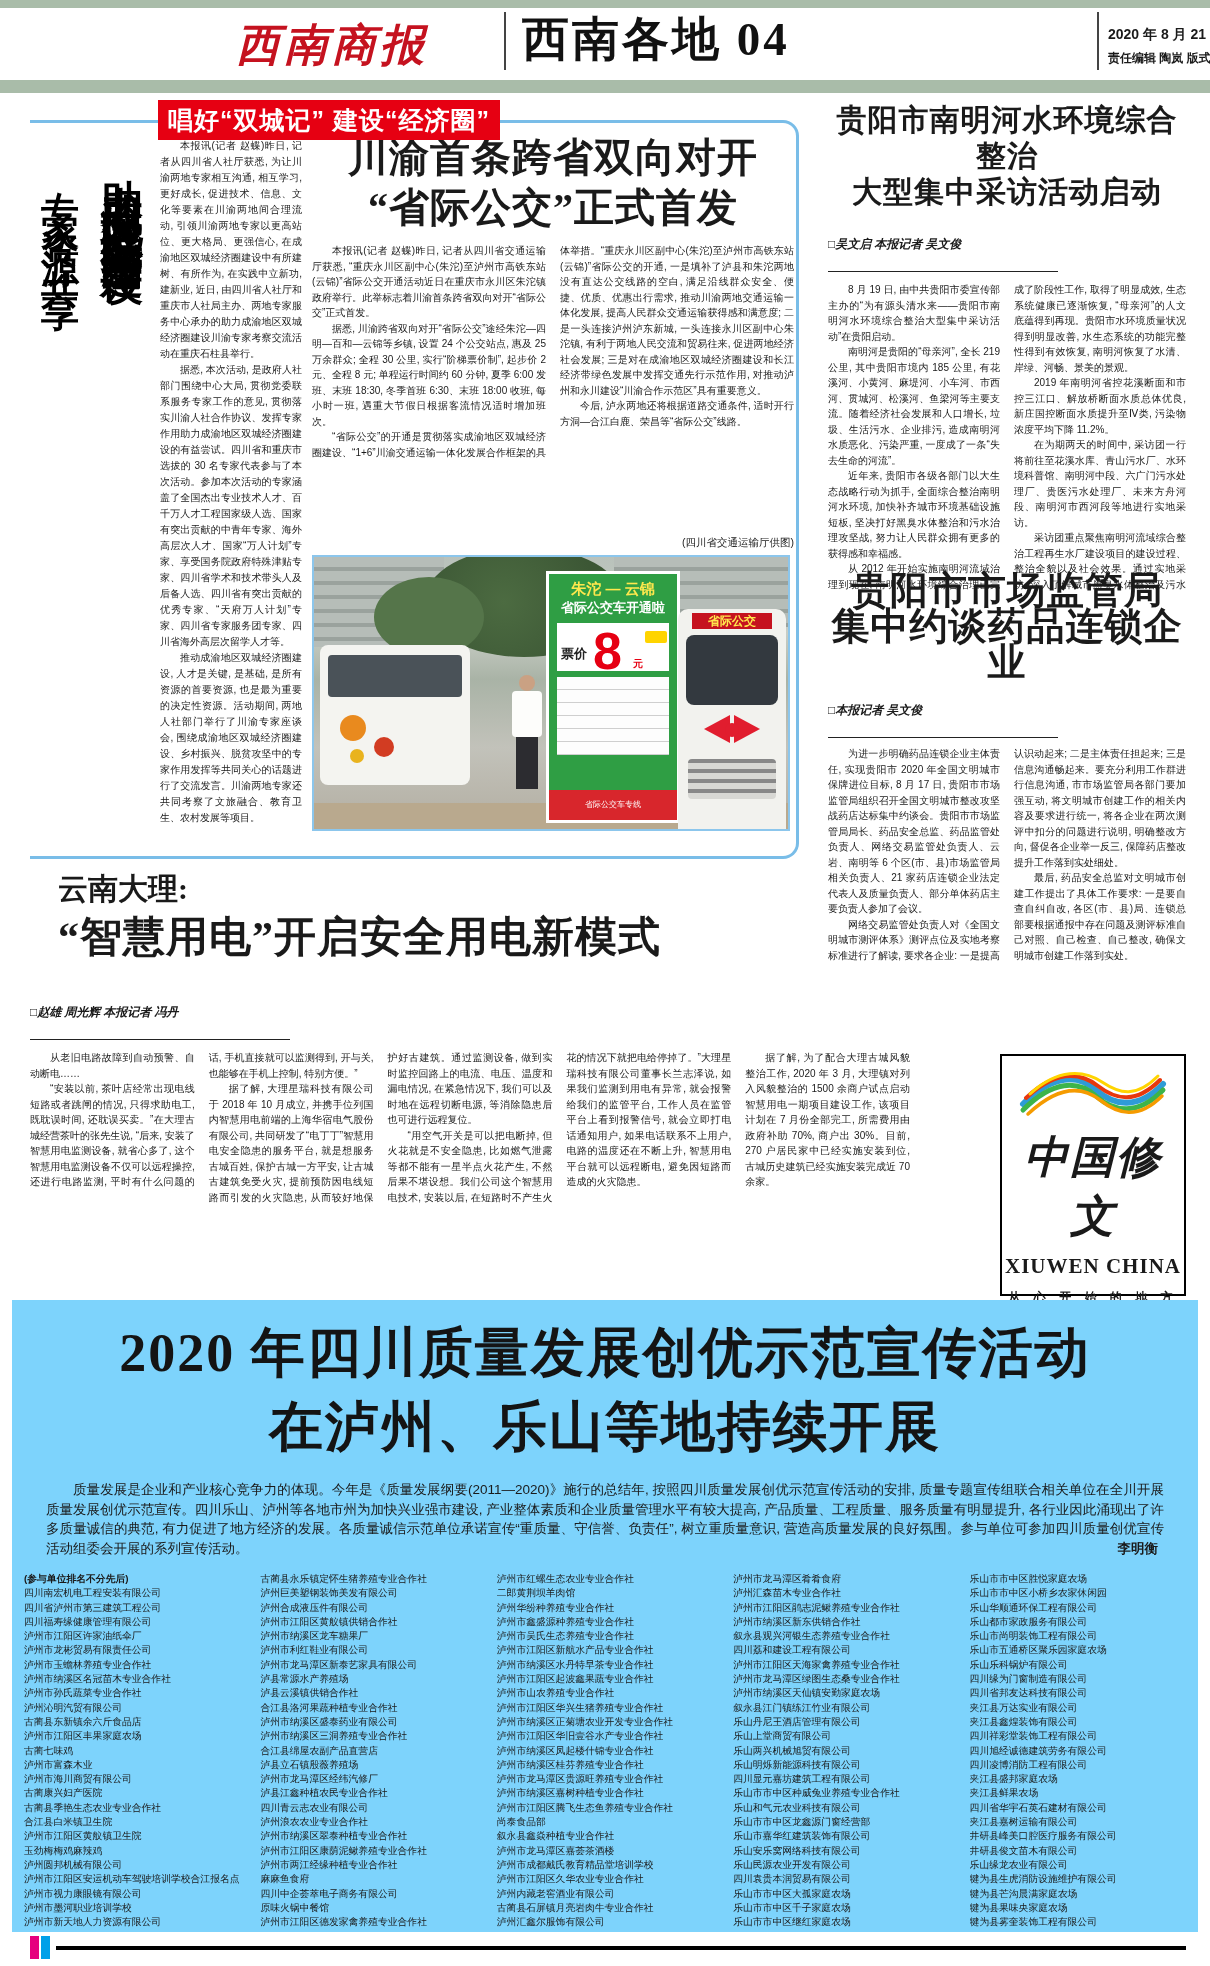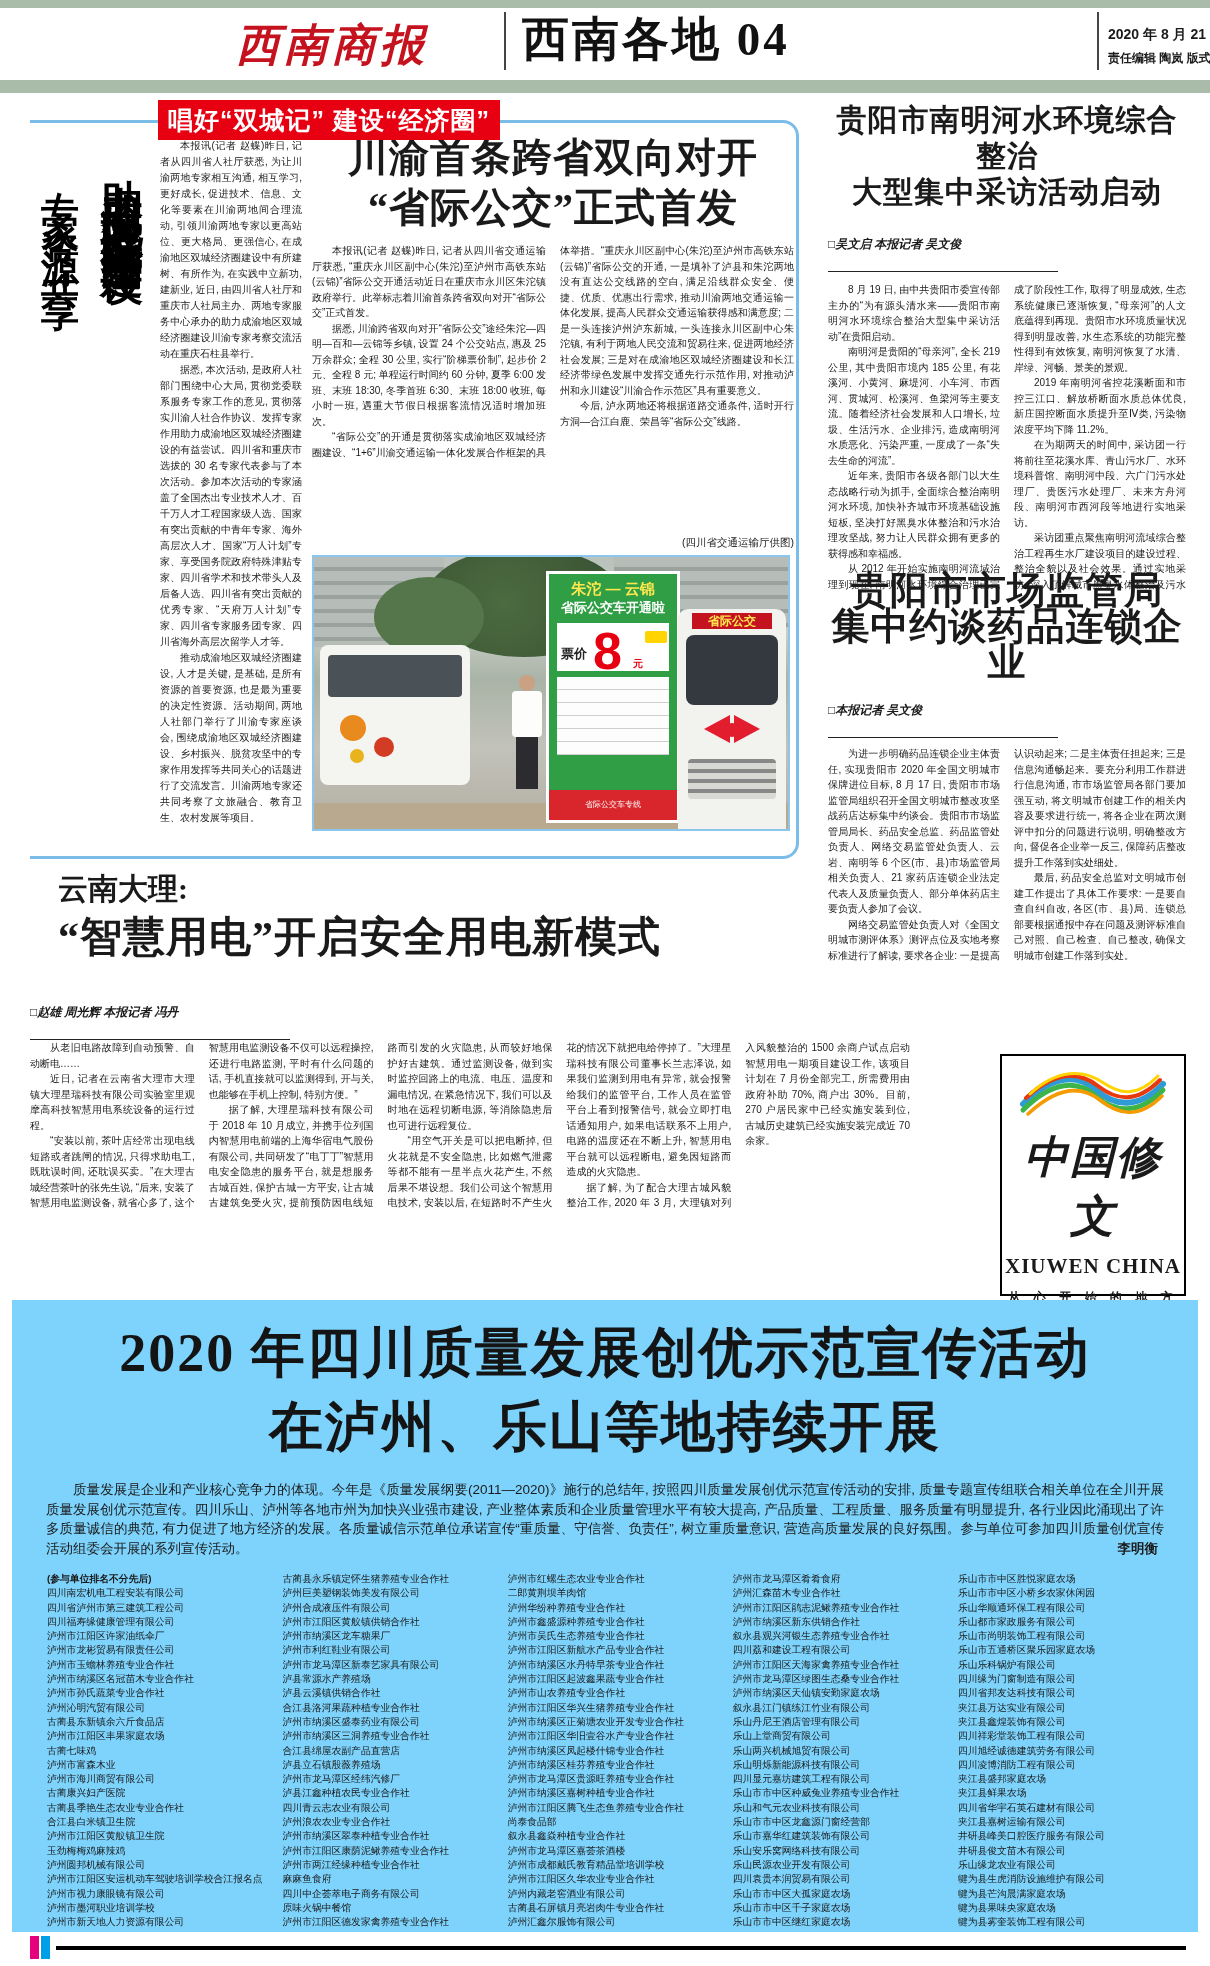--- a/index.html
+++ b/index.html
@@ -85,39 +85,39 @@
           padding-bottom:18px;width:230px;margin-top:26px;}
   .col2{margin-top:10px;column-count:2;column-gap:14px;font-size:10px;line-height:15.5px;
         text-align:justify;overflow:hidden;}
   .river .col2{height:322px;} .drug .col2{height:338px;margin-top:8px;}
   .drug .byline{margin-top:22px;}
   
   .power{position:absolute;left:30px;top:868px;width:880px;}
   .p-h1{font-size:30px;line-height:42px;font-weight:900;padding-left:28px;}
   .p-h2{font-size:42px;line-height:54px;font-weight:900;padding-left:28px;letter-spacing:1px;}
   .power .byline{margin-top:40px;width:260px;}
-  .p-body{height:214px;overflow:hidden;column-count:5;column-gap:14px;
+  .p-body{margin-top:10px;height:214px;overflow:hidden;column-count:5;column-gap:14px;
           font-size:10px;line-height:15.5px;text-align:justify;}
   .p-body p{margin:0;text-indent:2em;}
   
   .ad-label{position:absolute;left:1000px;top:1036px;width:186px;text-align:right;
             font-size:17px;letter-spacing:10px;color:#333;margin-top:31px;}
   .ad{position:absolute;left:1000px;top:1054px;width:182px;height:238px;border:2px solid #000;
       background:#fff;text-align:center;}
   .ad-logo{margin-top:10px;}
   .ad-cn{font-size:44px;font-weight:700;letter-spacing:2px;font-style:italic;margin-top:2px;}
   .ad-en{font-size:21px;font-weight:900;letter-spacing:1px;margin-top:8px;}
   .ad-slogan{font-size:12px;font-weight:700;letter-spacing:5px;margin-top:10px;}
   
   .quality{position:absolute;left:12px;top:1300px;width:1186px;height:632px;background:#7dd3fc;}
   .q-h{font-size:54px;line-height:74px;font-weight:900;text-align:center;letter-spacing:2px;color:#141414;}
   .q-h1{padding-top:16px;}
   .q-intro{margin:16px 34px 0;font-size:13.5px;line-height:19.5px;text-align:justify;text-indent:2em;}
   .q-sig{float:right;font-weight:700;margin-right:6px;}
-  .q-cols{margin:14px 35px 0;display:grid;grid-template-columns:repeat(5,1fr);column-gap:14px;gap:20px;}
+  .q-cols{margin:14px 12px 0;display:grid;grid-template-columns:repeat(5,1fr);column-gap:14px;gap:20px;}
   .q-col{font-size:9.8px;}
   .q-col div{line-height:14.3px;white-space:nowrap;overflow:hidden;}
   .q-note{font-weight:900;}
   
   .f-rule{position:absolute;left:56px;top:1946px;width:1130px;height:4px;background:#000;}
   .mark-m{position:absolute;left:30px;top:1936px;width:9px;height:23px;background:#e6007e;}
   .mark-c{position:absolute;left:41px;top:1936px;width:9px;height:23px;background:#00a0e9;}
 </style>
 </head>
 <body>
@@ -223,21 +223,20 @@
         <p>最后, 药品安全总监对文明城市创建工作提出了具体工作要求: 一是要自查自纠自改, 各区(市、县)局、连锁总部要根据通报中存在问题及测评标准自己对照、自己检查、自己整改, 确保文明城市创建工作落到实处。</p>
       </div>
   </div>
 
   <div class="power">
     <div class="p-h1 serif">云南大理:</div>
     <div class="p-h2 serif">“智慧用电”开启安全用电新模式</div>
     <div class="byline serif">□赵雄 周光辉 本报记者 冯丹</div>
     <div class="p-body">
         <p>从老旧电路故障到自动预警、自动断电……</p>
-        <p>近日, 记者在云南省大理市大理镇大理星瑞科技有限公司实验室里观摩高科技智慧用电系统设备的运行过程。</p>
         <p>“安装以前, 茶叶店经常出现电线短路或者跳闸的情况, 只得求助电工, 既耽误时间, 还耽误买卖。”在大理古城经营茶叶的张先生说, “后来, 安装了智慧用电监测设备, 就省心多了, 这个智慧用电监测设备不仅可以远程操控, 还进行电路监测, 平时有什么问题的话, 手机直接就可以监测得到, 开与关, 也能够在手机上控制, 特别方便。”</p>
         <p>据了解, 大理星瑞科技有限公司于 2018 年 10 月成立, 并携手位列国内智慧用电前端的上海华宿电气股份有限公司, 共同研发了“电丁丁”智慧用电安全隐患的服务平台, 就是想服务古城百姓, 保护古城一方平安, 让古城古建筑免受火灾, 提前预防因电线短路而引发的火灾隐患, 从而较好地保护好古建筑。通过监测设备, 做到实时监控回路上的电流、电压、温度和漏电情况, 在紧急情况下, 我们可以及时地在远程切断电源, 等消除隐患后也可进行远程复位。</p>
         <p>“用空气开关是可以把电断掉, 但火花就是不安全隐患, 比如燃气泄露等都不能有一星半点火花产生, 不然后果不堪设想。我们公司这个智慧用电技术, 安装以后, 在短路时不产生火花的情况下就把电给停掉了。”大理星瑞科技有限公司董事长兰志泽说, 如果我们监测到用电有异常, 就会报警给我们的监管平台, 工作人员在监管平台上看到报警信号, 就会立即打电话通知用户, 如果电话联系不上用户, 电路的温度还在不断上升, 智慧用电平台就可以远程断电, 避免因短路而造成的火灾隐患。</p>
         <p>据了解, 为了配合大理古城风貌整治工作, 2020 年 3 月, 大理镇对列入风貌整治的 1500 余商户试点启动智慧用电一期项目建设工作, 该项目计划在 7 月份全部完工, 所需费用由政府补助 70%, 商户出 30%。目前, 270 户居民家中已经实施安装到位, 古城历史建筑已经实施安装完成近 70 余家。</p>
       </div>
   </div>
 
   <div class="ad-label">广 告</div>
   <div class="ad">
     <div class="ad-logo">

